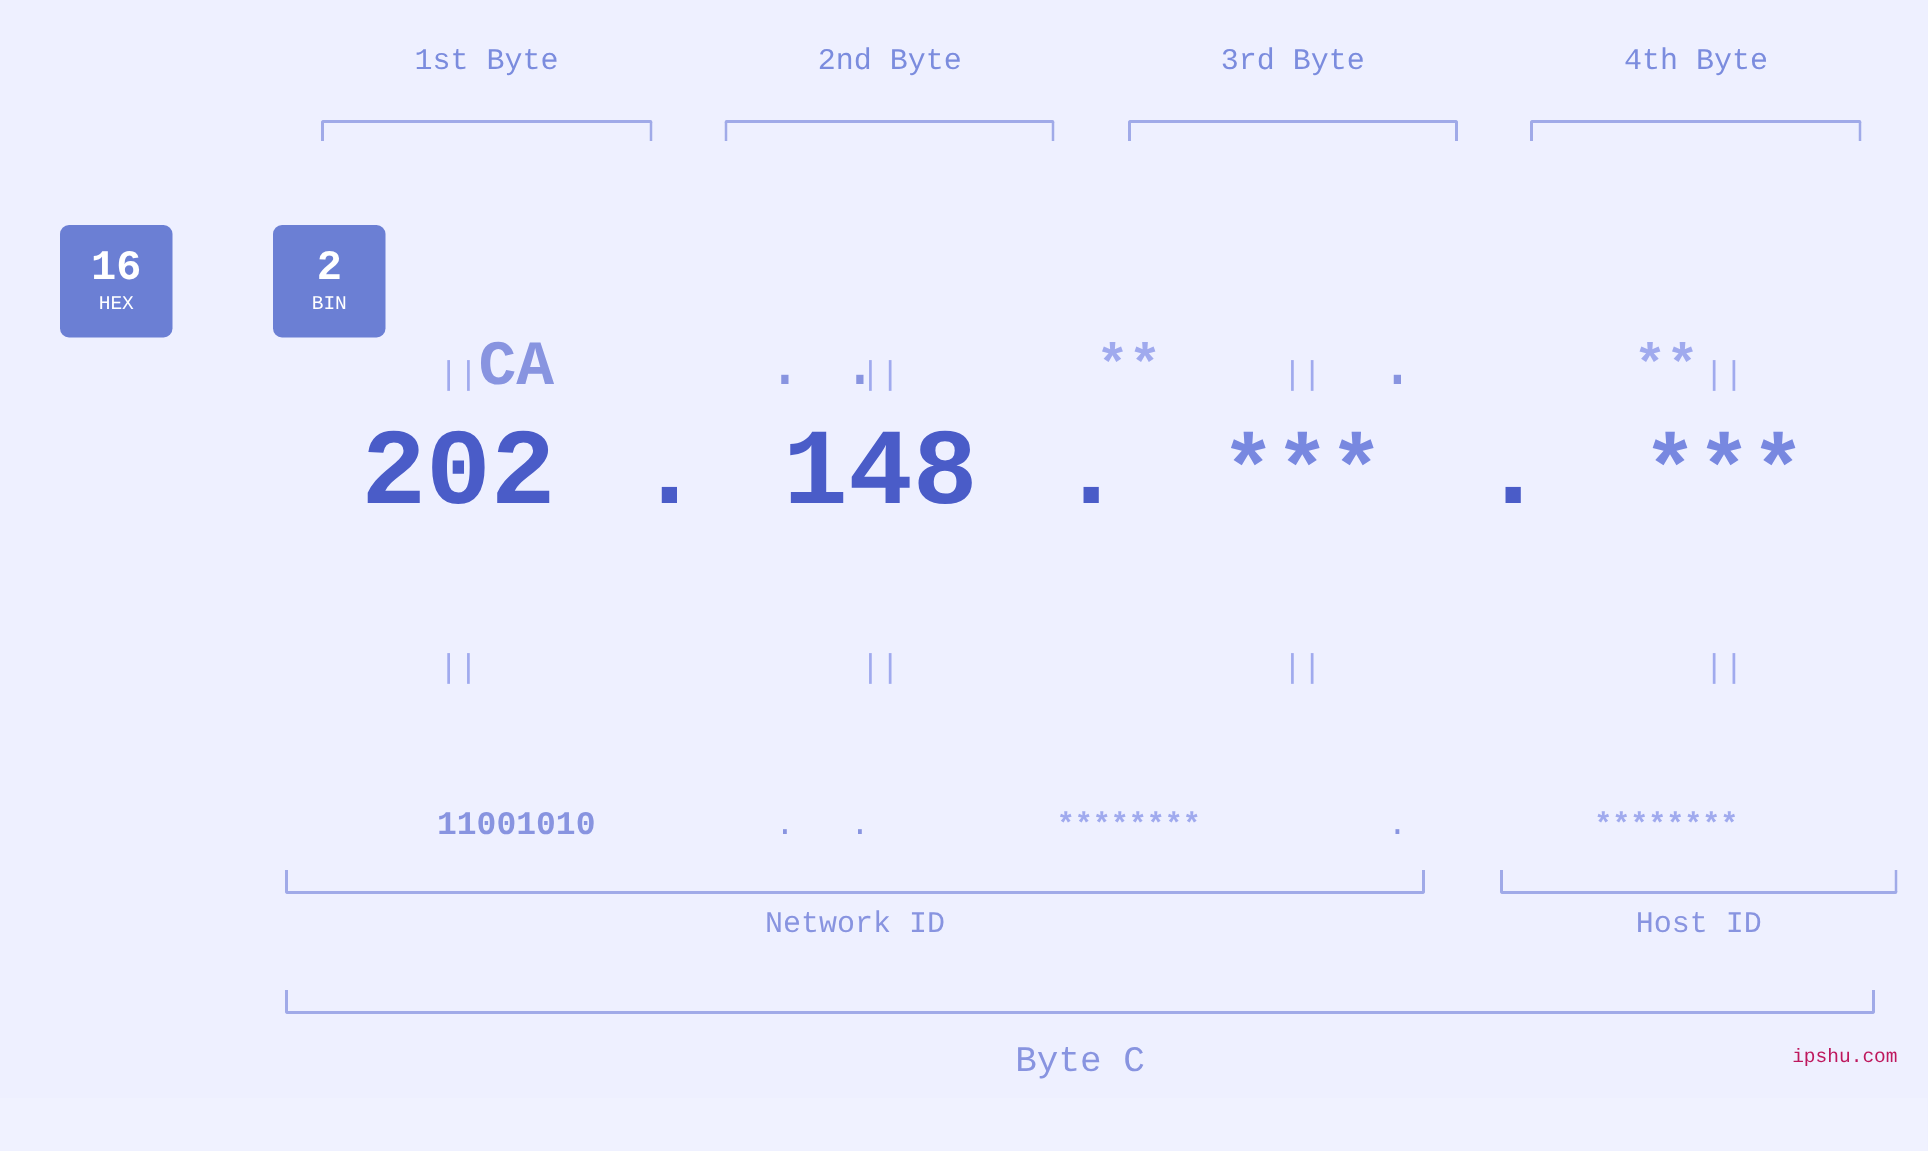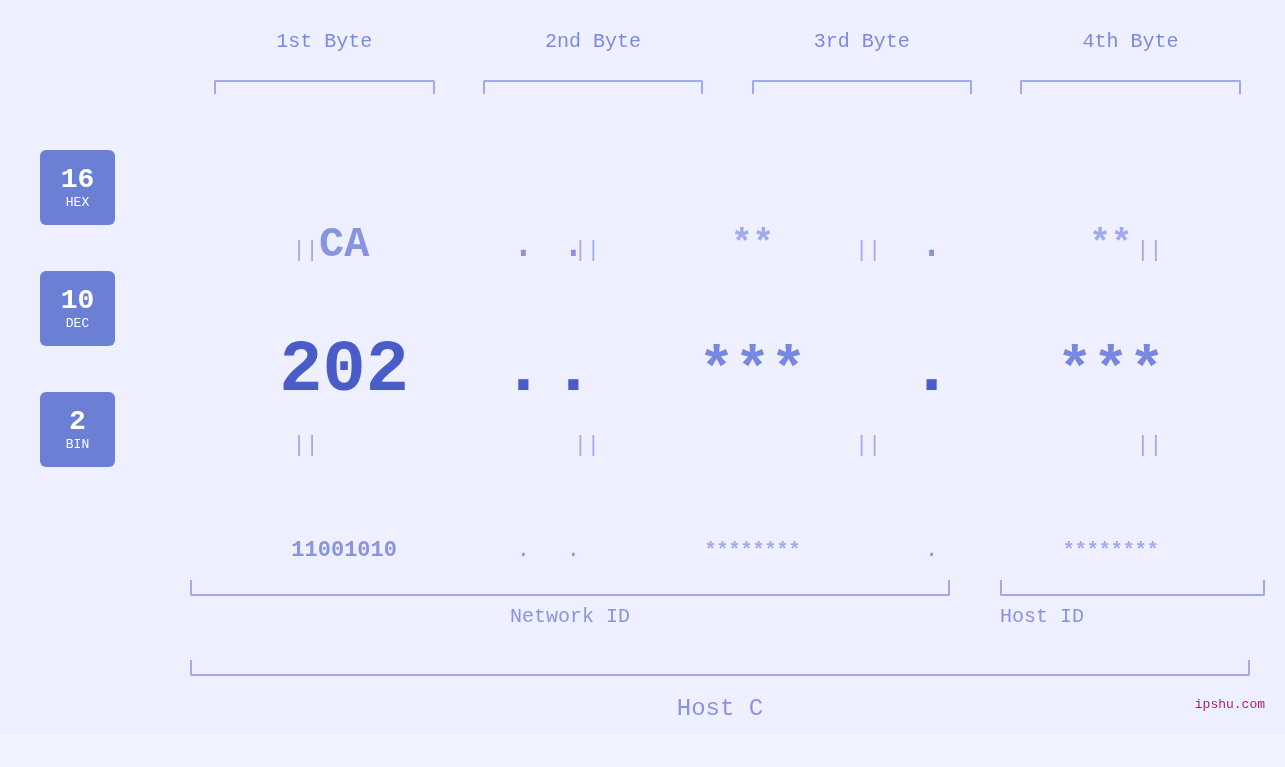--- a/index.html
+++ b/index.html
@@ -58,22 +58,22 @@
       border-bottom: none;
       border-radius: 2px 2px 0 0;
     }
 
     
     .base-labels {
       position: absolute;
       top: 150px;
       left: 40px;
       display: flex;
-      flex-direction: column;
-      gap: 46px;
+      flex-direction: row;
+      gap: 67px;
     }
     .base-badge {
       width: 75px;
       height: 75px;
       background: #6b7fd4;
       border-radius: 6px;
       display: flex;
       flex-direction: column;
       align-items: center;
       justify-content: center;
@@ -96,21 +96,20 @@
       align-items: center;
       width: 100%;
     }
 
     
     .hex-row {
       margin-top: 55px;
       height: 75px;
     }
     .dec-row {
-      margin-top: 55px;
       height: 95px;
     }
     .bin-row {
       margin-top: 55px;
       height: 65px;
     }
 
     .cell {
       flex: 1;
       text-align: center;
@@ -222,21 +221,21 @@
       text-align: center;
       color: #8894e0;
       font-size: 20px;
       font-family: Liberation Mono, monospace;
     }
     .id-gap {
       flex: 0 0 50px;
     }
     .host-id-label {
       flex: 1;
-      text-align: left;
+      text-align: center;
       color: #8894e0;
       font-size: 20px;
       font-family: 'Courier New', Courier, monospace;
     }
 
     
     .class-bracket {
       position: absolute;
       top: 660px;
       left: 190px;
@@ -297,24 +296,20 @@
         <div class="bracket-inner"></div>
       </div>
   </div>
 
   <div class="base-labels">
     <div class="base-badge">
       <span class="base-number">16</span>
       <span class="base-name">HEX</span>
     </div>
     <div class="base-badge">
-      <span class="base-number">10</span>
-      <span class="base-name">DEC</span>
-    </div>
-    <div class="base-badge">
       <span class="base-number">2</span>
       <span class="base-name">BIN</span>
     </div>
   </div>
 
   <div class="data-row hex-row" style="position:absolute; top:152px; left:190px; width:1075px;">
     <div class="cell hex-val">CA</div>
     <div class="dot-cell hex-dot">.</div>
     <div class="dot-cell hex-dot">.</div>
     <div class="cell hex-masked">**</div>
@@ -328,20 +323,21 @@
     <div class="eq-cell">||</div>
     <div class="eq-dot-cell"></div>
     <div class="eq-cell">||</div>
     <div class="eq-dot-cell"></div>
     <div class="eq-cell">||</div>
   </div>
 
   <div class="data-row dec-row" style="position:absolute; top:268px; left:190px; width:1075px;">
     <div class="cell dec-val">202</div>
     <div class="dot-cell dec-dot">.</div>
+    <div class="cell dec-val">148</div>
     <div class="dot-cell dec-dot">.</div>
     <div class="cell dec-masked">***</div>
     <div class="dot-cell dec-dot">.</div>
     <div class="cell dec-masked">***</div>
   </div>
 
   <div class="equals-row" style="position:absolute; top:425px; left:190px; width:1075px;">
     <div class="eq-cell">||</div>
     <div class="eq-dot-cell"></div>
     <div class="eq-cell">||</div>
@@ -367,17 +363,17 @@
   </div>
 
   <div class="id-labels">
     <div class="net-id-label">Network ID</div>
     <div class="id-gap"></div>
     <div class="host-id-label">Host ID</div>
   </div>
 
   <div class="class-bracket"></div>
 
-  <div class="class-label">Host C</div>
+  <div class="class-label">Byte C</div>
 
   <div class="watermark">ipshu.com</div>
 
 </div>
 
 </body></html>

